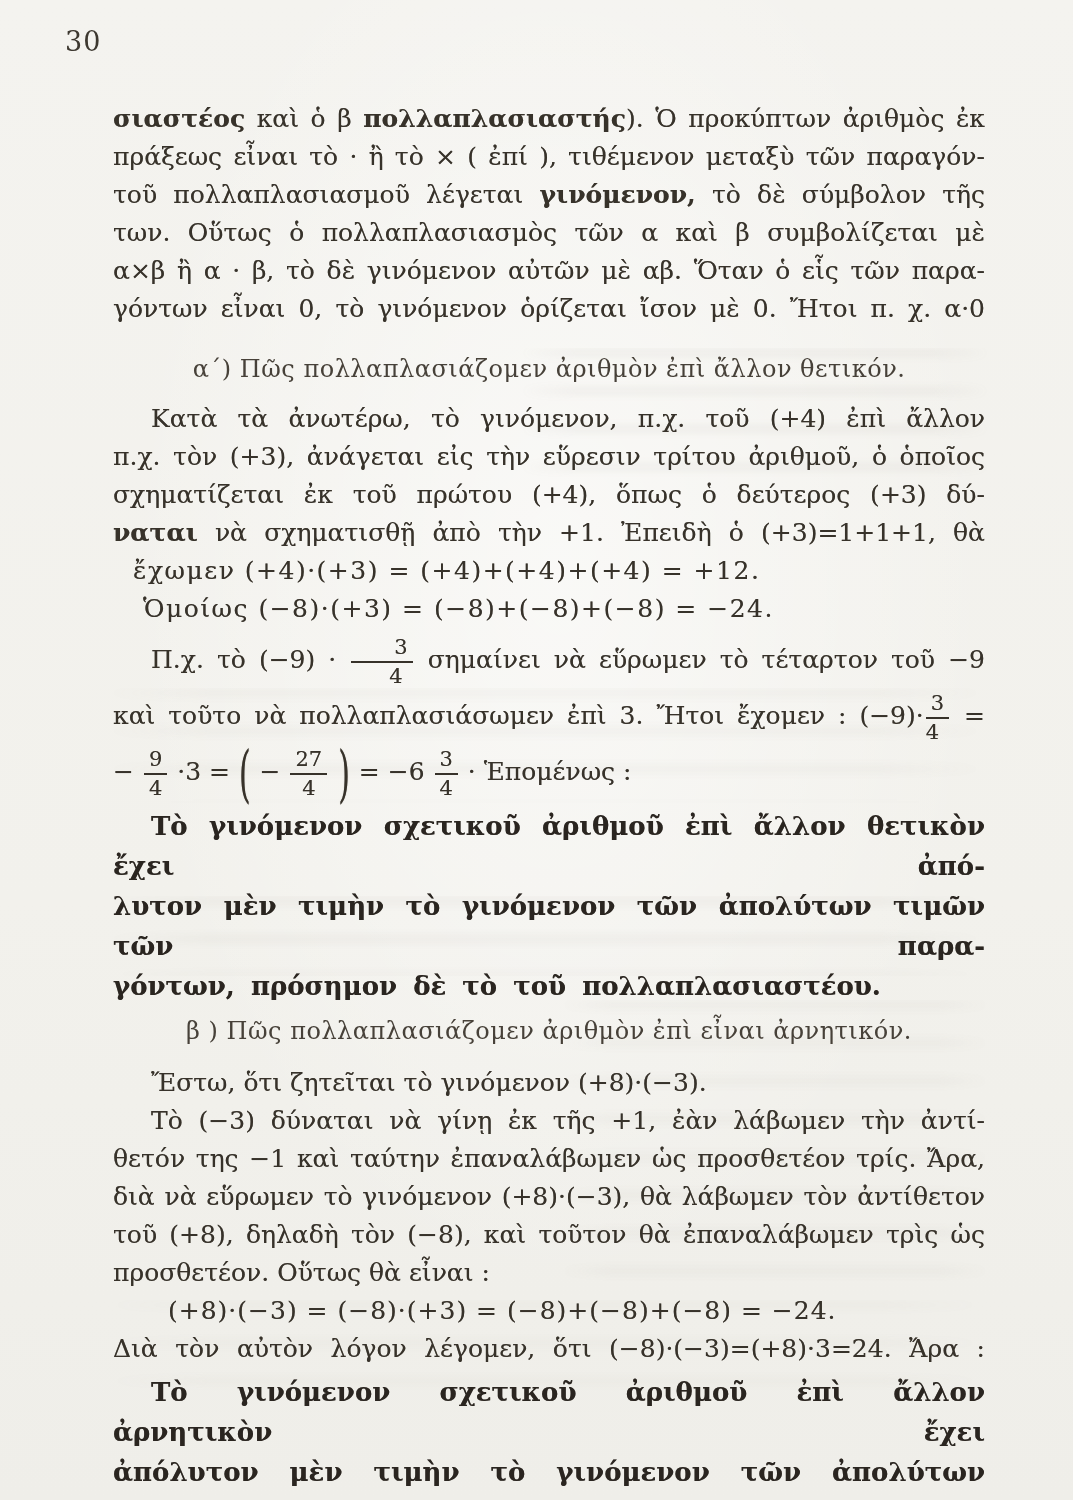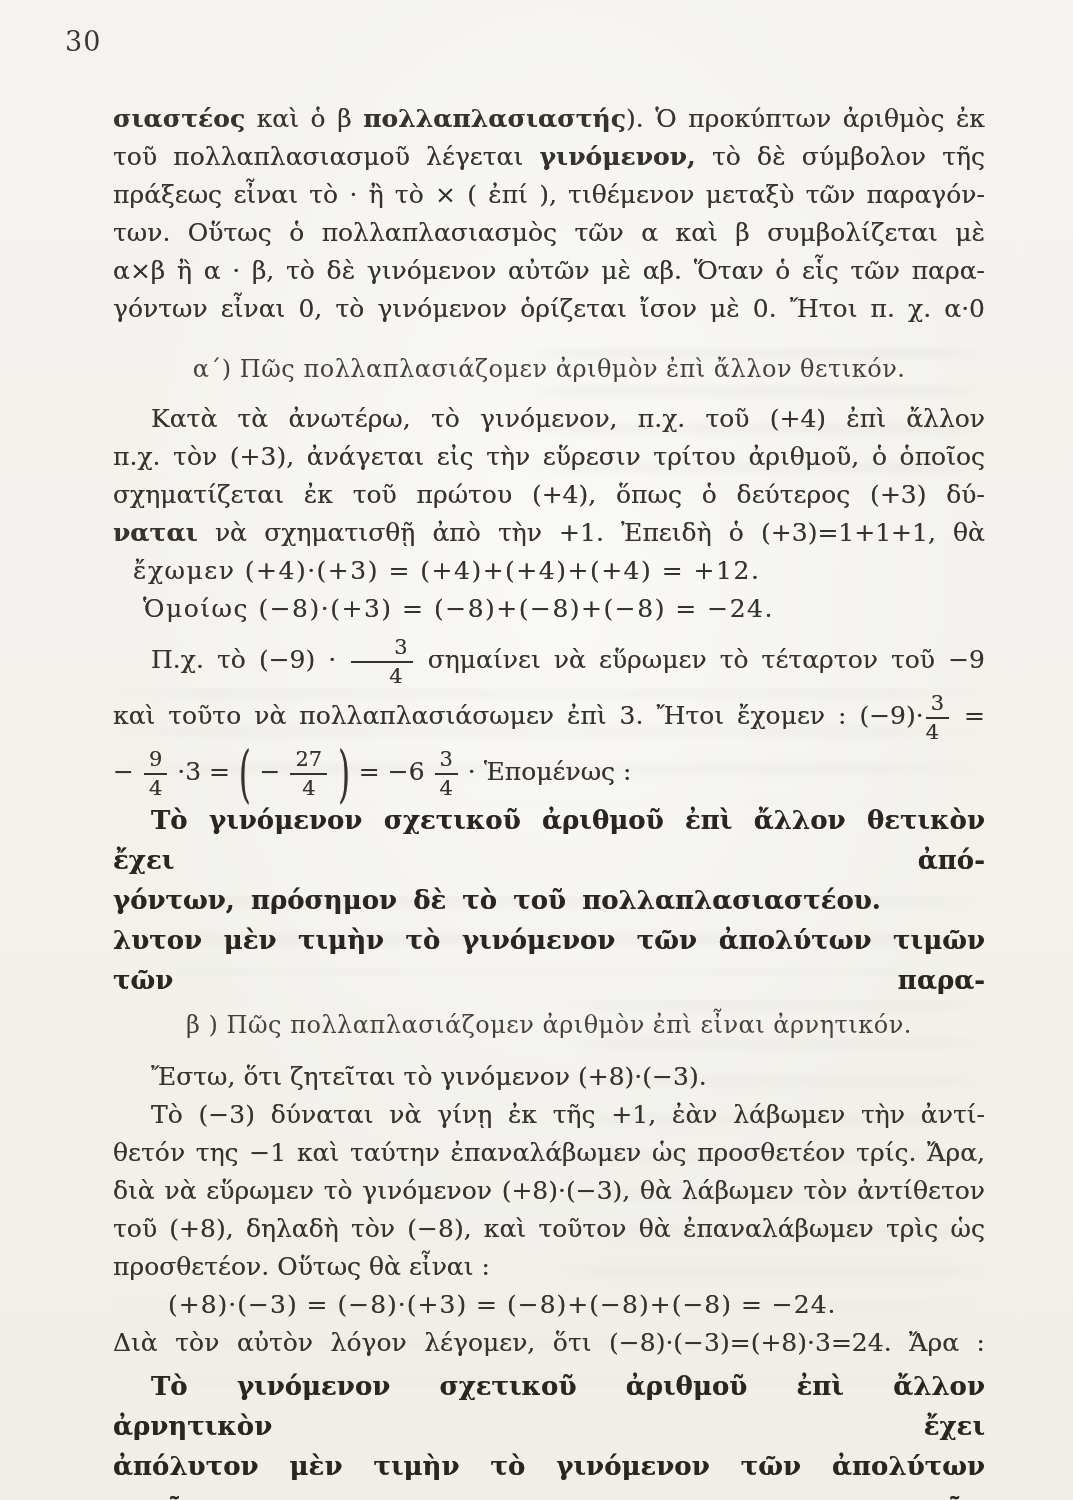--- a/index.html
+++ b/index.html
@@ -77,46 +77,46 @@
   <div class="bleed b2"></div>
   <div class="bleed b3"></div>
   <div class="bleed b4"></div>
   <div class="bleed b5"></div>
 
   <div class="pagenum">30</div>
 
   <main class="content">
       <div class="block para" style="margin-top: 16px;">
         <div class="line just"><span class="b">σιαστέος</span><span> καὶ ὁ β </span><span class="b">πολλαπλασιαστής</span><span>). Ὁ προκύπτων ἀριθμὸς ἐκ</span></div>
+        <div class="line just"><span>πράξεως εἶναι τὸ · ἢ τὸ × ( ἐπί ), τιθέμενον μεταξὺ τῶν παραγόν-</span></div>
         <div class="line just"><span>τοῦ πολλαπλασιασμοῦ λέγεται </span><span class="b">γινόμενον,</span><span> τὸ δὲ σύμβολον τῆς</span></div>
-        <div class="line just"><span>πράξεως εἶναι τὸ · ἢ τὸ × ( ἐπί ), τιθέμενον μεταξὺ τῶν παραγόν-</span></div>
         <div class="line just"><span>των. Οὕτως ὁ πολλαπλασιασμὸς τῶν α καὶ β συμβολίζεται μὲ</span></div>
         <div class="line just"><span>α×β ἢ α · β, τὸ δὲ γινόμενον αὐτῶν μὲ αβ. Ὅταν ὁ εἷς τῶν παρα-</span></div>
         <div class="line just"><span>γόντων εἶναι 0, τὸ γινόμενον ὁρίζεται ἴσον μὲ 0. Ἤτοι π. χ. α·0</span></div>
       </div>
       <div class="block heading" style="margin-top: 26px;">
         <div class="line"><span>α΄) Πῶς πολλαπλασιάζομεν ἀριθμὸν ἐπὶ ἄλλον θετικόν.</span></div>
       </div>
       <div class="block para" style="margin-top: 16px;">
         <div class="line just" style="text-indent: 38px;"><span>Κατὰ τὰ ἀνωτέρω, τὸ γινόμενον, π.χ. τοῦ (+4) ἐπὶ ἄλλον</span></div>
         <div class="line just"><span>π.χ. τὸν (+3), ἀνάγεται εἰς τὴν εὕρεσιν τρίτου ἀριθμοῦ, ὁ ὁποῖος</span></div>
         <div class="line just"><span>σχηματίζεται ἐκ τοῦ πρώτου (+4), ὅπως ὁ δεύτερος (+3) δύ-</span></div>
         <div class="line just"><span class="b">ναται</span><span> νὰ σχηματισθῇ ἀπὸ τὴν +1. Ἐπειδὴ ὁ (+3)=1+1+1, θὰ</span></div>
         <div class="line" style="letter-spacing: 1.5px; margin-left: 20px;"><span>ἔχωμεν (+4)·(+3) = (+4)+(+4)+(+4) = +12.</span></div>
         <div class="line" style="text-indent: 30px; letter-spacing: 1.5px;"><span>Ὁμοίως (−8)·(+3) = (−8)+(−8)+(−8) = −24.</span></div>
       </div>
       <div class="block para" style="margin-top: 4px;">
         <div class="line just tall" style="text-indent: 38px;"><span>Π.χ. τὸ (−9) · </span><span class="frac"><span class="num">3</span><span class="den">4</span></span><span> σημαίνει νὰ εὕρωμεν τὸ τέταρτον τοῦ −9</span></div>
         <div class="line just tall"><span>καὶ τοῦτο νὰ πολλαπλασιάσωμεν ἐπὶ 3. Ἤτοι ἔχομεν : (−9)·</span><span class="frac"><span class="num">3</span><span class="den">4</span></span><span> =</span></div>
         <div class="line tall"><span>− </span><span class="frac"><span class="num">9</span><span class="den">4</span></span><span> ·3 = </span><span class="bigparen">(</span><span> − </span><span class="frac"><span class="num">27</span><span class="den">4</span></span><span> </span><span class="bigparen">)</span><span> = −6 </span><span class="frac"><span class="num">3</span><span class="den">4</span></span><span> ·  Ἑπομένως :</span></div>
       </div>
-      <div class="block bold-para" style="">
+      <div class="block bold-para" style="margin-top: 6px;">
         <div class="line just" style="text-indent: 38px;"><span>Τὸ γινόμενον σχετικοῦ ἀριθμοῦ ἐπὶ ἄλλον θετικὸν ἔχει ἀπό-</span></div>
+        <div class="line just"><span>λυτον μὲν τιμὴν τὸ γινόμενον τῶν ἀπολύτων τιμῶν τῶν παρα-</span></div>
         <div class="line"><span>γόντων, πρόσημον δὲ τὸ τοῦ πολλαπλασιαστέου.</span></div>
-        <div class="line just"><span>λυτον μὲν τιμὴν τὸ γινόμενον τῶν ἀπολύτων τιμῶν τῶν παρα-</span></div>
       </div>
       <div class="block heading" style="margin-top: 10px;">
         <div class="line"><span>β ) Πῶς πολλαπλασιάζομεν ἀριθμὸν ἐπὶ εἶναι ἀρνητικόν.</span></div>
       </div>
       <div class="block para" style="margin-top: 18px;">
         <div class="line" style="text-indent: 38px;"><span>Ἔστω, ὅτι ζητεῖται τὸ γινόμενον (+8)·(−3).</span></div>
         <div class="line just" style="text-indent: 38px;"><span>Τὸ (−3) δύναται νὰ γίνῃ ἐκ τῆς +1, ἐὰν λάβωμεν τὴν ἀντί-</span></div>
         <div class="line just"><span>θετόν της −1 καὶ ταύτην ἐπαναλάβωμεν ὡς προσθετέον τρίς. Ἄρα,</span></div>
         <div class="line just"><span>διὰ νὰ εὕρωμεν τὸ γινόμενον (+8)·(−3), θὰ λάβωμεν τὸν ἀντίθετον</span></div>
         <div class="line just"><span>τοῦ (+8), δηλαδὴ τὸν (−8), καὶ τοῦτον θὰ ἐπαναλάβωμεν τρὶς ὡς</span></div>

